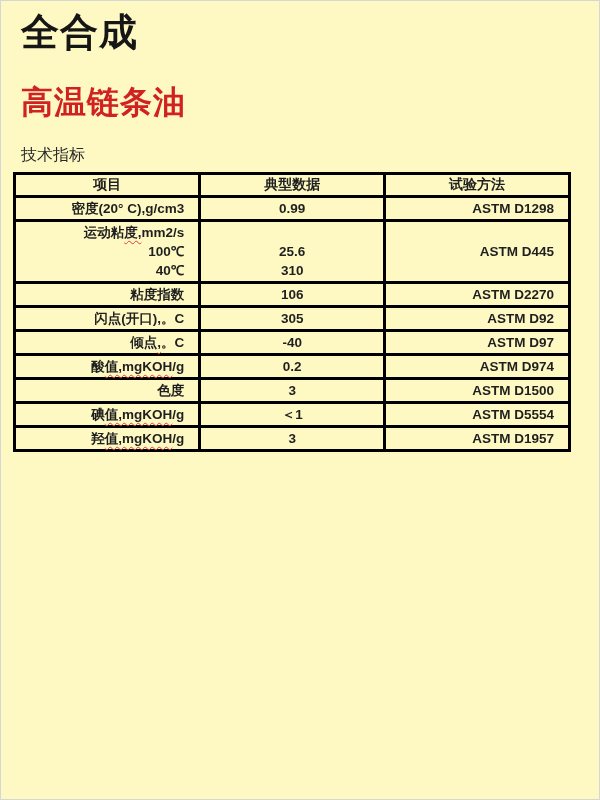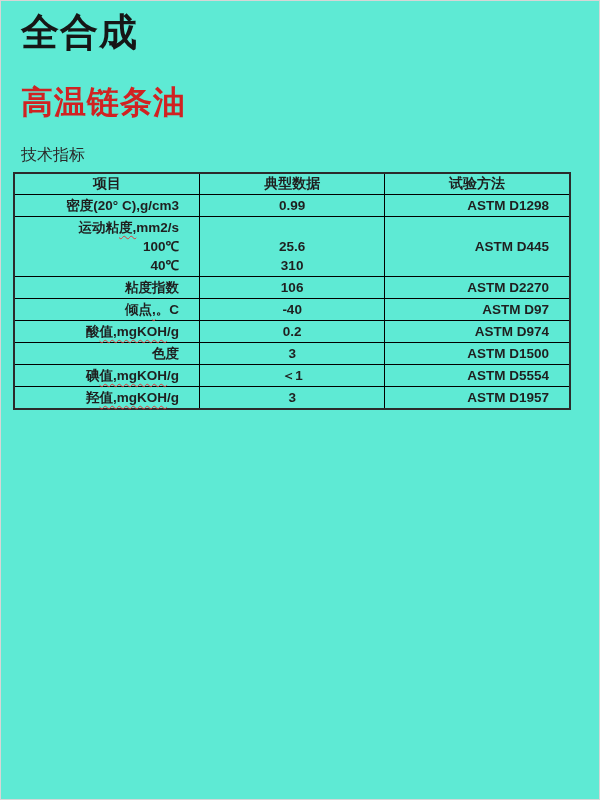--- a/index.html
+++ b/index.html
@@ -6,21 +6,21 @@
   html, body { background: #ffffff; }
   body {
     width: 600px; height: 800px;
     font-family: "Liberation Sans", sans-serif;
     color: #212121;
     overflow: hidden;
   }
   .page {
     width: 600px; height: 800px;
     border: 1px solid #d6d6d6;
-    background: #5eead4;
+    background: #fef9c3;
     padding: 8px 20px 0 20px;
   }
   .title-black {
     font-size: 38px;
     font-weight: 800;
     color: #161616;
     letter-spacing: 1px;
     line-height: 1.25;
   }
   .title-red {
@@ -50,22 +50,22 @@
   table.spec {
     border-collapse: collapse;
     width: 558px;
     margin-left: -8px;
     font-size: 13.5px;
     font-weight: 600;
     color: #1f1f1f;
     border: 2px solid #2b2b2b;
   }
   table.spec th, table.spec td {
-    border: 1px solid #000000;
-    padding: 1px 20px;
+    border: 3px solid #000000;
+    padding: 1px 14px;
     vertical-align: middle;
   }
   table.spec th {
     font-weight: 700;
     text-align: center;
     height: 21px;
     font-size: 14px;
   }
   table.spec col { width: 186px; }
   td.c-item { text-align: right; }
@@ -132,20 +132,29 @@
           <td class="c-item">
             <div><span>粘度指数</span></div>
           </td>
           <td class="c-val">
             <div>106</div>
           </td>
           <td class="c-method">ASTM D2270</td>
         </tr>
         <tr>
           <td class="c-item">
+            <div><span>闪点(开口),。C</span></div>
+          </td>
+          <td class="c-val">
+            <div>305</div>
+          </td>
+          <td class="c-method">ASTM D92</td>
+        </tr>
+        <tr>
+          <td class="c-item">
             <div><span>倾点</span><span class="sq">,</span><span>。C</span></div>
           </td>
           <td class="c-val">
             <div>-40</div>
           </td>
           <td class="c-method">ASTM D97</td>
         </tr>
         <tr>
           <td class="c-item">
             <div><span>酸</span><span class="sq">值,mgKOH</span><span>/g</span></div>

